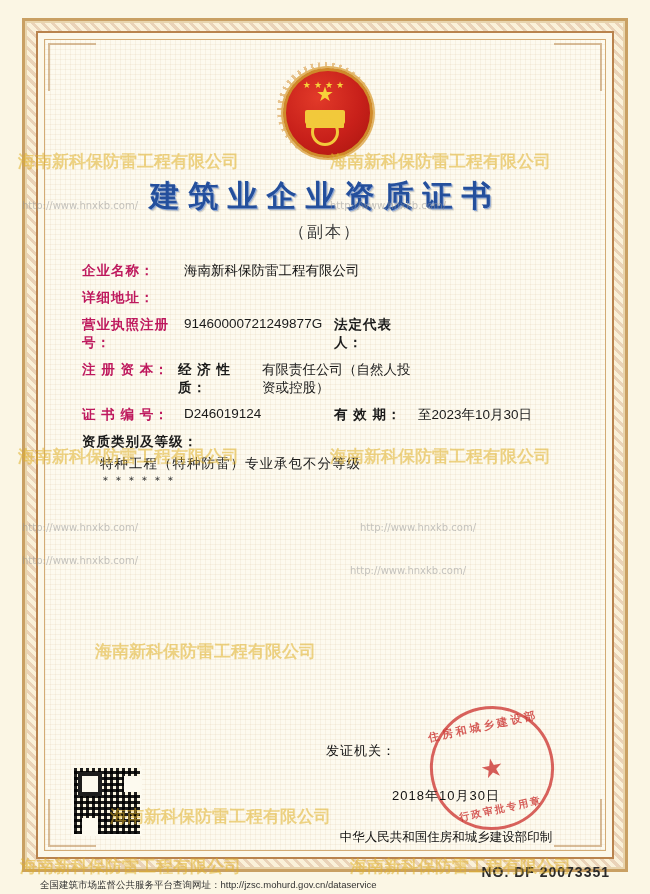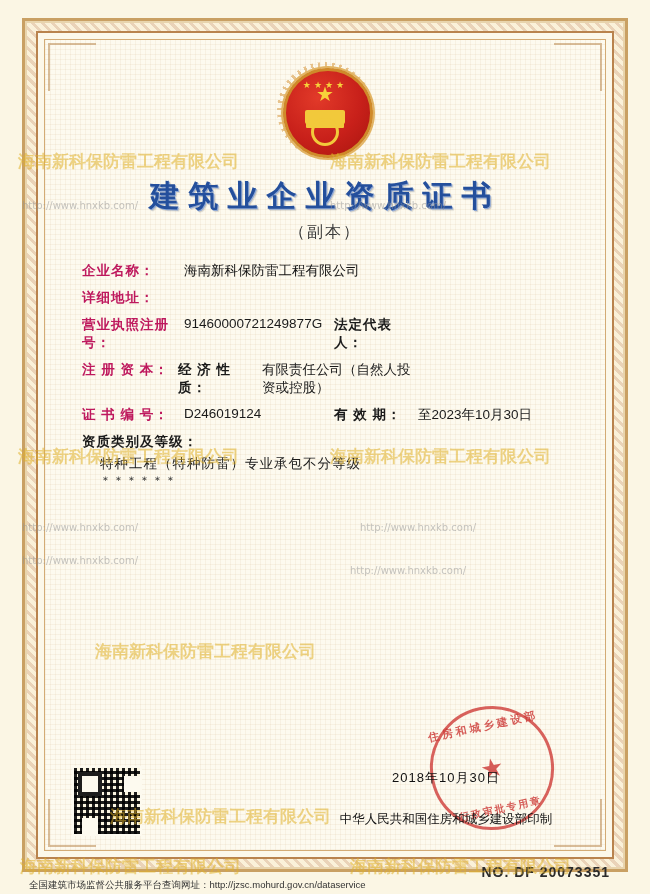--- a/index.html
+++ b/index.html
@@ -160,21 +160,21 @@
     content:"";position:absolute;left:4px;top:4px;width:16px;height:16px;
     border:4px solid #1d1d1d;background:#fdfaef;box-shadow:
       42px 0 0 -4px #fdfaef, 0 42px 0 -4px #fdfaef;
   }
 
   .cert-no{
     position:absolute;right:40px;bottom:14px;
     font-size:14px;color:#2a2a2a;letter-spacing:1px;font-weight:bold;
   }
   .footnote{
-    position:absolute;left:29px;bottom:2px;right:150px;
+    position:absolute;left:40px;bottom:2px;right:150px;
     font-size:9.5px;color:#333;overflow:hidden;white-space:nowrap;
   }
 
   
   .wm-layer{position:absolute;left:0;top:0;width:650px;height:894px;pointer-events:none;}
   .wm{
     position:absolute;white-space:nowrap;font-size:17px;font-weight:bold;
     color:rgba(224,176,40,.55);
   }
   .wm.url{
@@ -244,20 +244,21 @@
 
   <div class="qr"></div>
 
   <div class="seal">
     <div class="s-top">住房和城乡建设部</div>
     <div class="s-star">★</div>
     <div class="s-bottom">行政审批专用章</div>
   </div>
 
   <div class="issuer">
+    <div class="line1">发证机关：</div>
     <div class="line2">
       <span>2018</span><span>年</span><span>10</span><span>月</span><span>30</span><span>日</span>
     </div>
     <div class="line3">中华人民共和国住房和城乡建设部印制</div>
   </div>
 
   <div class="footnote">全国建筑市场监督公共服务平台查询网址：http://jzsc.mohurd.gov.cn/dataservice</div>
   <div class="cert-no">
     <span>NO.</span>
     <span>DF 20073351</span>

